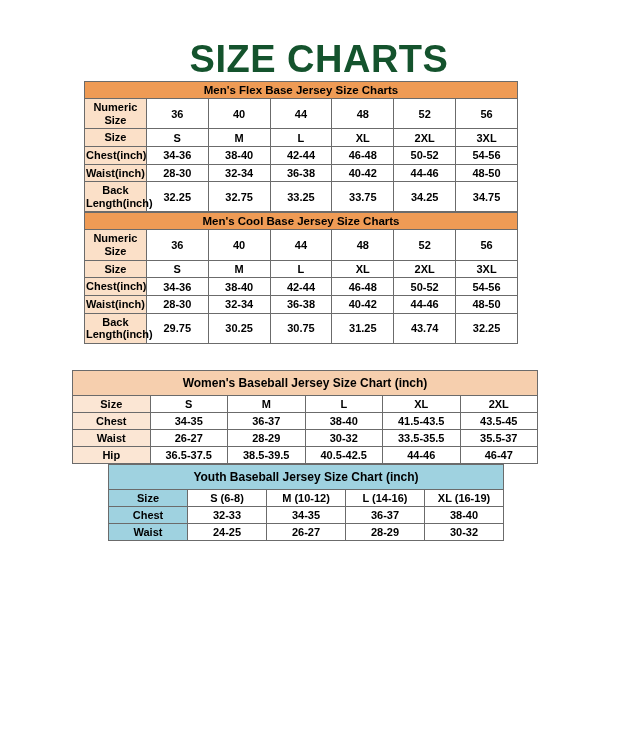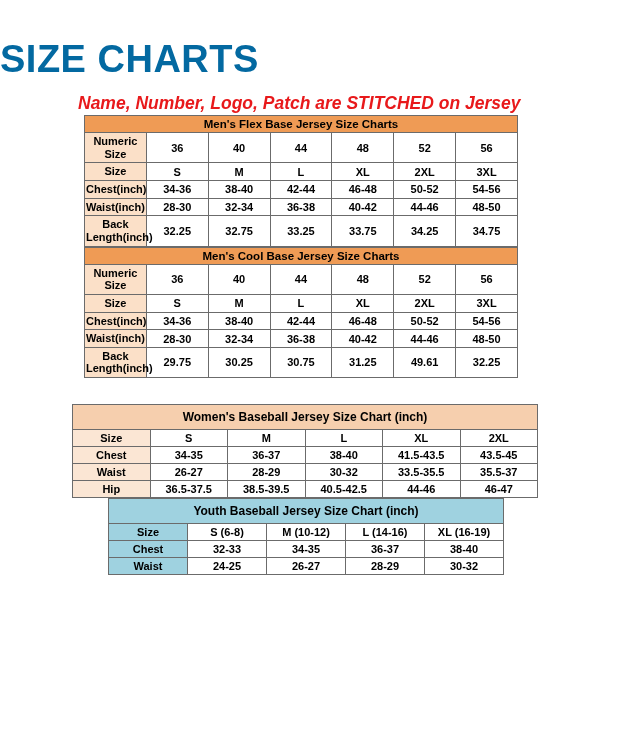--- a/index.html
+++ b/index.html
@@ -15,22 +15,22 @@
   }
   .page {
     position: relative;
     width: 638px;
     height: 750px;
     background: #fff;
     box-sizing: border-box;
     padding: 0;
   }
   .title {
-    text-align: left;
-    color: #0369a1;
+    text-align: center;
+    color: #14532d;
     font-weight: bold;
     font-size: 38px;
     letter-spacing: 0.5px;
     margin: 38px 0 0 0;
     font-family: "Liberation Sans", sans-serif;
   }
   .subtitle {
     color: #e8191b;
     font-weight: bold;
     font-style: italic;
@@ -121,21 +121,20 @@
   .chart-youth td.val {
     background: #ffffff;
   }
 </style>
 </head>
 <body>
 
 <div class="page">
 
   <div class="title">SIZE CHARTS</div>
-  <div class="subtitle">Name, Number, Logo, Patch are STITCHED on Jersey</div>
 
   <table class="chart chart-orange">
     <tbody>
       <tr class="caption-row">
         <td colspan="7">Men's Flex Base Jersey Size Charts</td>
       </tr>
       <tr>
         <td class="lbl">Numeric Size</td>
         <td class="val">36</td>
         <td class="val">40</td>
@@ -223,21 +222,21 @@
         <td class="val">40-42</td>
         <td class="val">44-46</td>
         <td class="val">48-50</td>
       </tr>
       <tr>
         <td class="lbl">Back Length(inch)</td>
         <td class="val">29.75</td>
         <td class="val">30.25</td>
         <td class="val">30.75</td>
         <td class="val">31.25</td>
-        <td class="val">49.61</td>
+        <td class="val">43.74</td>
         <td class="val">32.25</td>
       </tr>
     </tbody>
   </table>
 
   <table class="chart chart-women">
     <tbody>
       <tr class="caption-row">
         <td colspan="6">Women's Baseball Jersey Size Chart (inch)</td>
       </tr>

